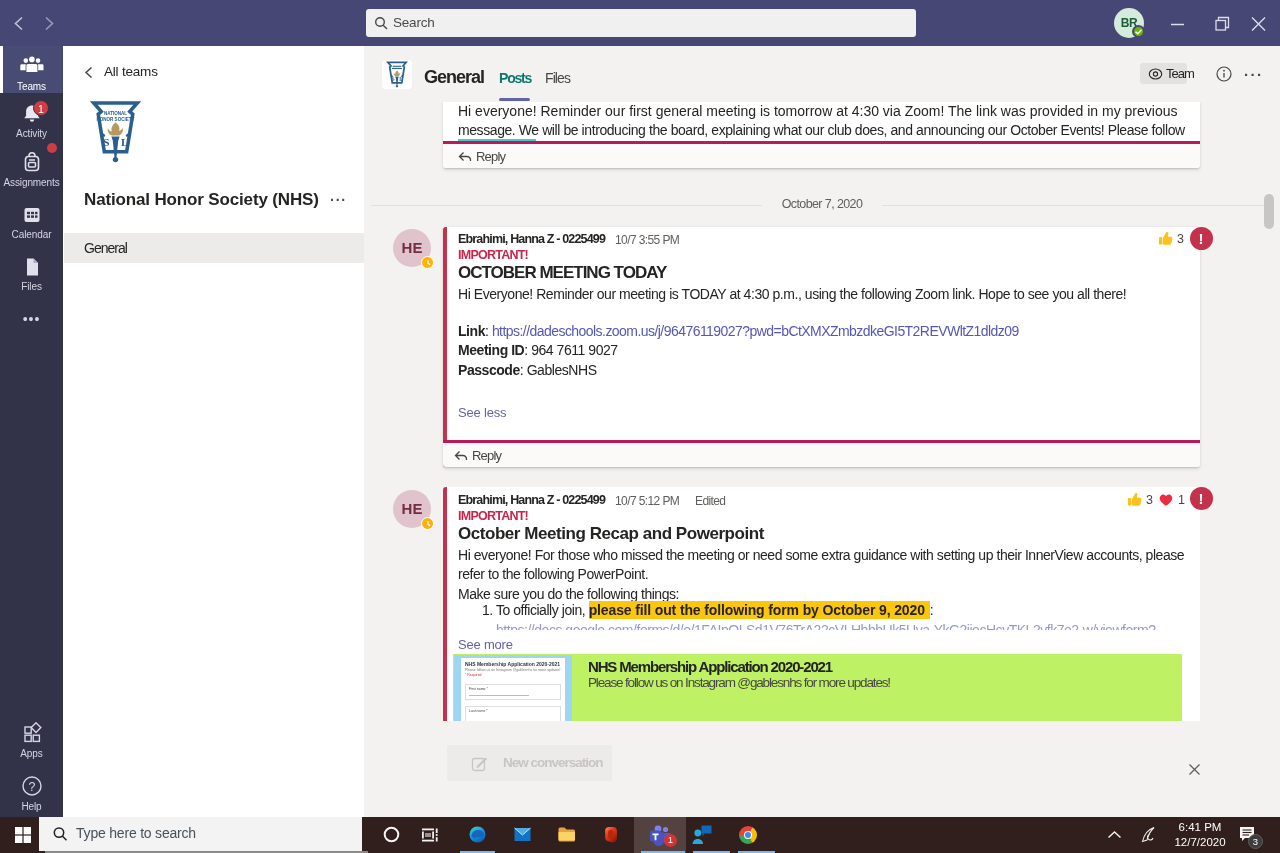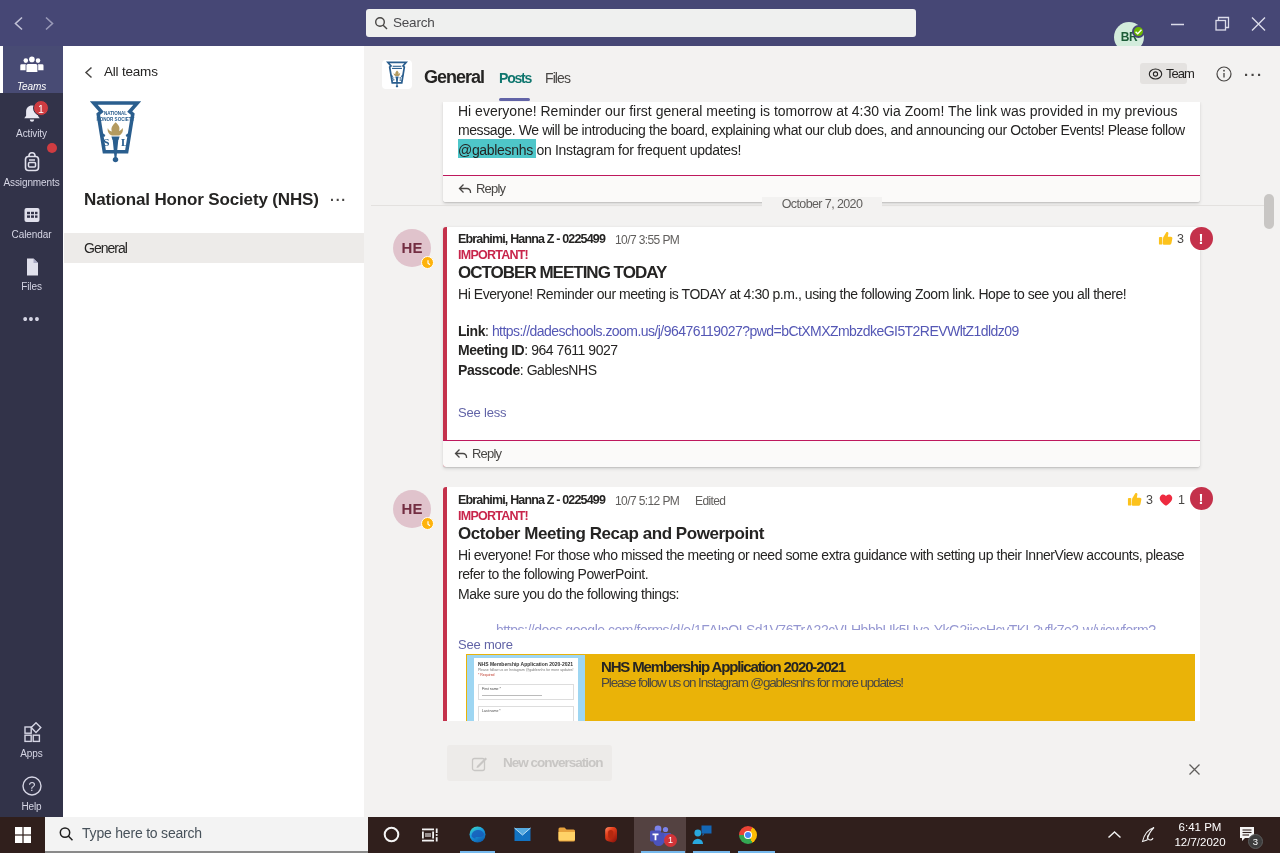--- a/index.html
+++ b/index.html
@@ -25,76 +25,76 @@
   #generalrow { position:absolute; left:1px; top:187px; width:300px; height:30px; background:#edebe9; }
   #generalrow span { position:absolute; left:20px; top:7px; font-size:14px; color:#252423; letter-spacing:-1.0px; }
 
   
   #main { position:absolute; left:364px; top:46px; width:916px; height:771px; background:#f3f2f1; }
   #chanhdr { position:absolute; left:0; top:0; width:916px; height:56px; background:#f3f2f1; }
   .card { position:absolute; left:79px; width:757px; background:#fff; border-radius:3px; box-shadow:0 0.3px 0.9px rgba(0,0,0,0.10), 0 1.6px 3.6px rgba(0,0,0,0.12); }
   .imp { border-left:4px solid #c4314b; }
   .msgtxt { font-size:14px; color:#252423; letter-spacing:-0.45px; line-height:19.3px; }
   .nw { white-space:nowrap; }
-  .replybar { position:absolute; left:0; bottom:0; width:100%; height:27px; background:#fbfaf9; border-top:1px solid #be185d; border-radius:0 0 3px 3px; color:#484644; font-size:13px; letter-spacing:-0.8px; }
+  .replybar { position:absolute; left:0; bottom:0; width:100%; height:27px; background:#fbfaf9; border-top:3px solid #be185d; border-radius:0 0 3px 3px; color:#484644; font-size:13px; letter-spacing:-0.8px; }
   .name { font-size:12.5px; font-weight:bold; color:#252423; letter-spacing:-0.83px; }
   .time { font-size:12px; color:#605e5c; letter-spacing:-0.6px; }
   .impline { font-size:12.5px; font-weight:bold; color:#c8254b; letter-spacing:-0.75px; }
   .subject { font-size:17px; font-weight:bold; color:#252423; }
   .linkc { color:#5457b5; }
   .seemore { font-size:13px; color:#6264a7; letter-spacing:-0.2px; }
   .avatar { position:absolute; left:29px; width:38px; height:38px; border-radius:50%; background:#e0c3cc; color:#732e42; font-weight:bold; font-size:15px; text-align:center; line-height:38px; letter-spacing:0; }
   .impbadge { position:absolute; left:825.5px; width:23px; height:23px; border-radius:50%; background:#c4314b; color:#fff; text-align:center; font-weight:bold; font-size:15px; line-height:23px; }
 
   
   #compose { position:absolute; left:0; top:675px; width:916px; height:96px; background:#f3f2f1; }
   #newconv { position:absolute; left:83px; top:24px; width:165px; height:36px; background:#edebe9; border-radius:3px; color:#c8c6c4; }
   #newconv span { position:absolute; left:56px; top:10px; font-size:13.5px; font-weight:bold; letter-spacing:-1.0px; white-space:nowrap; }
   #modmsg { position:absolute; left:264px; top:31px; font-size:14px; color:#424242; letter-spacing:-0.36px; }
 
   
   #taskbar { position:absolute; left:0; top:817px; width:1280px; height:36px; background:#301f1c; }
-  #tsearch { position:absolute; left:45px; top:0; width:323px; height:34px; background:#f3f3f3;text-align:right; }
+  #tsearch { position:absolute; left:39px; top:0; width:323px; height:34px; background:#f3f3f3;text-align:right; }
   #tsearch span { position:absolute; left:37px; top:8px; font-size:14px; color:#47515a; letter-spacing:-0.2px; }
   .underline { position:absolute; top:33.5px; height:2.5px; background:#76b9ed; }
   .clock { position:absolute; right:44px; top:3px; width:72px; text-align:center; font-size:11.5px; color:#fff; line-height:14.5px; }
 </style>
 </head>
 <body>
 
 <div id="titlebar">
   <svg class="abs" style="left:12px;top:16px" width="44" height="15" viewBox="0 0 44 15">
     <path d="M10,1.5 L3.5,7.5 L10,13.5" fill="none" stroke="#c2c2d6" stroke-width="1.6"></path>
     <path d="M34,1.5 L40.5,7.5 L34,13.5" fill="none" stroke="#9a9ab8" stroke-width="1.6"></path>
   </svg>
   <div id="searchbox">
     <svg class="abs" style="left:8px;top:7px" width="14" height="14" viewBox="0 0 14 14">
       <circle cx="6" cy="6" r="4.3" fill="none" stroke="#484644" stroke-width="1.4"></circle>
       <line x1="9.2" y1="9.2" x2="13" y2="13" stroke="#484644" stroke-width="1.4"></line>
     </svg>
     <span class="stext">Search</span>
   </div>
 
-  <div class="abs" style="left:1114px;top:8px;width:30px;height:30px;border-radius:50%;background:#d3ecdc;color:#1d5c38;font-weight:bold;font-size:12px;text-align:center;line-height:30px;letter-spacing:-0.3px;margin-top:14px;">BR</div>
+  <div class="abs" style="left:1114px;top:8px;width:30px;height:30px;border-radius:50%;background:#d3ecdc;color:#1d5c38;font-weight:bold;font-size:12px;text-align:center;line-height:30px;letter-spacing:-0.3px;">BR</div>
   <div class="abs" style="left:1132px;top:25px;width:13px;height:13px;border-radius:50%;background:#6bb700;border:2px solid #464775;"></div>
   <svg class="abs" style="left:1131px;top:24px" width="15" height="15" viewBox="0 0 15 15">
     <path d="M4.6,7.7 L6.7,9.8 L10.5,5.8" fill="none" stroke="#fff" stroke-width="1.4"></path>
   </svg>
 
   <svg class="abs" style="left:1165px;top:16px" width="110" height="16" viewBox="0 0 110 16">
     <line x1="6" y1="8.5" x2="19" y2="8.5" stroke="#dcdcea" stroke-width="1.5"></line>
     <rect x="51" y="4.5" width="9.5" height="9.5" fill="none" stroke="#dcdcea" stroke-width="1.3"></rect>
     <path d="M53.5,4.5 L53.5,1.5 L63.5,1.5 L63.5,11.5 L60.5,11.5" fill="none" stroke="#dcdcea" stroke-width="1.3"></path>
     <path d="M87,1.5 L100,14.5 M100,1.5 L87,14.5" stroke="#dcdcea" stroke-width="1.4"></path>
   </svg>
 </div>
 
 <div id="rail">
   <div id="railteams"></div>
-  <div class="railitem" style="top:9px;color:#ffffff;font-style:italic;">
+  <div class="railitem" style="top:9px;color:#ffffff;">
     <svg width="26" height="22" viewBox="0 0 26 22" style="margin-bottom:0px">
       <circle cx="6.8" cy="5.6" r="2.3" fill="#fff"></circle>
       <circle cx="19" cy="5.6" r="2.3" fill="#fff"></circle>
       <path d="M2.6,9.2 h6 a1.3,1.3 0 0 1 1.3,1.3 v4.7 h-8.6 v-4.7 a1.3,1.3 0 0 1 1.3,-1.3 z" fill="#fff"></path>
       <path d="M17.2,9.2 h6 a1.3,1.3 0 0 1 1.3,1.3 v4.7 h-8.6 v-4.7 a1.3,1.3 0 0 1 1.3,-1.3 z" fill="#fff"></path>
       <circle cx="12.9" cy="4.4" r="3.7" fill="#484b74"></circle>
       <circle cx="12.9" cy="4.4" r="2.8" fill="#fff"></circle>
       <path d="M8.2,8.3 h9.4 a1.6,1.6 0 0 1 1.6,1.6 v7.1 h-12.6 v-7.1 a1.6,1.6 0 0 1 1.6,-1.6 z" fill="#484b74"></path>
       <path d="M8.9,9 h8 a1.5,1.5 0 0 1 1.5,1.5 v6.5 h-11 v-6.5 a1.5,1.5 0 0 1 1.5,-1.5 z" fill="#fff"></path>
     </svg>
@@ -176,21 +176,21 @@
   </svg>
   <div id="teamtitle">National Honor Society (NHS)</div>
   <div class="abs" style="left:267px;top:146px;color:#484644;font-size:14px;font-weight:bold;letter-spacing:1px;">···</div>
   <div id="generalrow">
       <span>General</span>
     </div>
 </div>
 
 <div id="main">
 
-  <div class="card" style="top:56px;height:100px;border-radius:0 0 3px 3px;">
+  <div class="card" style="top:56px;height:66px;border-radius:0 0 3px 3px;">
     <div class="msgtxt nw" style="position:absolute;left:15px;top:0px;">
       <span style="letter-spacing:0px;">Hi everyone! Reminder our first general meeting is tomorrow at 4:30 via Zoom! The link was provided in my previous</span><br>
       <span style="letter-spacing:-0.42px;">message. We will be introducing the board, explaining what our club does, and announcing our October Events! Please follow</span><br>
       <span style="background:#4ec6c9;letter-spacing:-0.32px;padding:3px 0 0 0;">@gablesnhs </span><span style="letter-spacing:-0.3px;">on Instagram for frequent updates!</span>
     </div>
     <div class="replybar">
       <svg class="abs" style="left:15px;top:7px" width="14" height="12" viewBox="0 0 14 12">
         <path d="M5.5,1.5 L1.5,5.5 L5.5,9.5 M1.5,5.5 H9 a3.5,3.5 0 0 1 3.5,3.5 V10" fill="none" stroke="#484644" stroke-width="1.3"></path>
       </svg>
       <span class="abs" style="left:33px;top:5px;">Reply</span>
@@ -237,24 +237,25 @@
     </svg>
   <div class="card imp" style="top:441px;height:234px;border-radius:3px 3px 0 0;box-shadow:none;">
     <span class="name" style="position:absolute;left:11px;top:6px;">Ebrahimi, Hanna Z - 0225499</span>
     <span class="time" style="position:absolute;left:168px;top:7px;">10/7 5:12 PM</span>
     <span class="time" style="position:absolute;left:248px;top:7px;">Edited</span>
     <div class="impline" style="position:absolute;left:11px;top:22px;">IMPORTANT!</div>
     <div class="subject" style="position:absolute;left:11px;top:37px;letter-spacing:-0.45px;">October Meeting Recap and Powerpoint</div>
     <div class="msgtxt nw" style="position:absolute;left:11px;top:59px;">Hi everyone! For those who missed the meeting or need some extra guidance with setting up their InnerView accounts, please<br>
       refer to the following PowerPoint.<br>
       Make sure you do the following things:</div>
+    <div class="msgtxt nw" style="position:absolute;left:35px;top:114px;">1. To officially join, <b><span style="background:#fcc60e;letter-spacing:-0.13px;padding:1px 5px 1px 0;">please fill out the following form by October 9, 2020</span></b>:</div>
     <div class="msgtxt nw linkc" style="position:absolute;left:49px;top:134px;height:9px;overflow:hidden;opacity:0.62;letter-spacing:-0.47px;">https://docs.google.com/forms/d/e/1FAIpQLSd1V76TrA22cVLHbbbUk5Uva-YkG2iiecHcvTKL2vfk7e2-w/viewform?</div>
     <div class="seemore" style="position:absolute;left:11px;top:150px;">See more</div>
 
-    <div class="abs" style="left:19px;top:167px;width:729px;height:67px;background:#eab308;overflow:hidden;">
+    <div class="abs" style="left:6px;top:167px;width:729px;height:67px;background:#bef264;overflow:hidden;">
       <div class="abs" style="left:1px;top:1px;width:118px;height:66px;background:#9ed6f2;">
         <div class="abs" style="left:7px;top:3px;width:104px;height:63px;background:#ffffff;">
           <div style="font-size:5px;font-weight:bold;color:#333;padding:3px 4px 0;">NHS Membership Application 2020-2021</div>
           <div style="font-size:3.5px;color:#777;padding:1px 4px 0;">Please follow us on Instagram @gablesnhs for more updates!</div>
           <div style="font-size:3.5px;color:#c0392b;padding:1px 4px 0;">* Required</div>
           <div class="abs" style="left:4px;top:26px;width:96px;height:16px;background:#fff;border:0.5px solid #ddd;">
             <div style="font-size:3.5px;color:#444;padding:2px 3px 0;">First name *</div>
             <div class="abs" style="left:3px;top:10px;width:60px;height:0.5px;background:#bbb;"></div>
           </div>
           <div class="abs" style="left:4px;top:48px;width:96px;height:16px;background:#fff;border:0.5px solid #ddd;">

